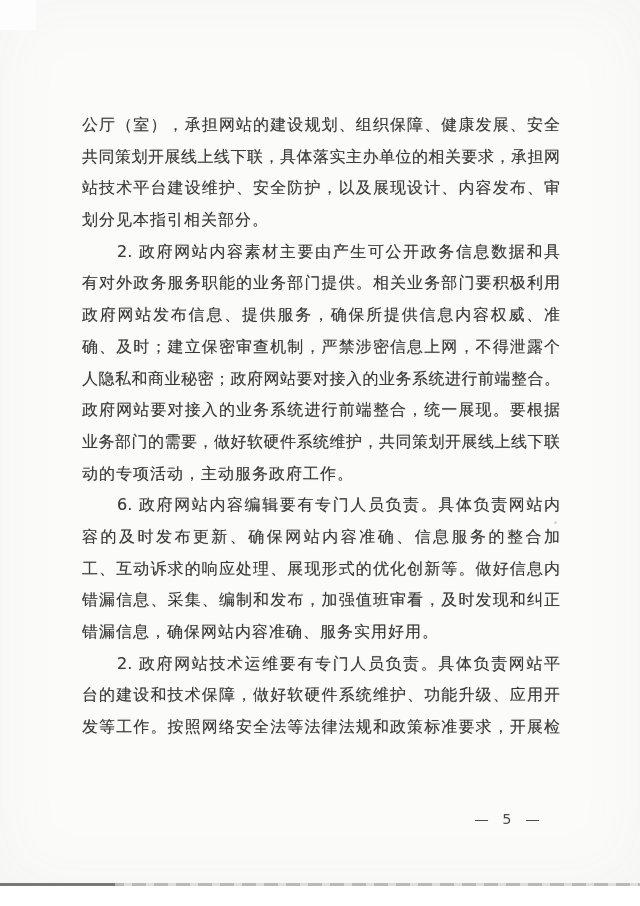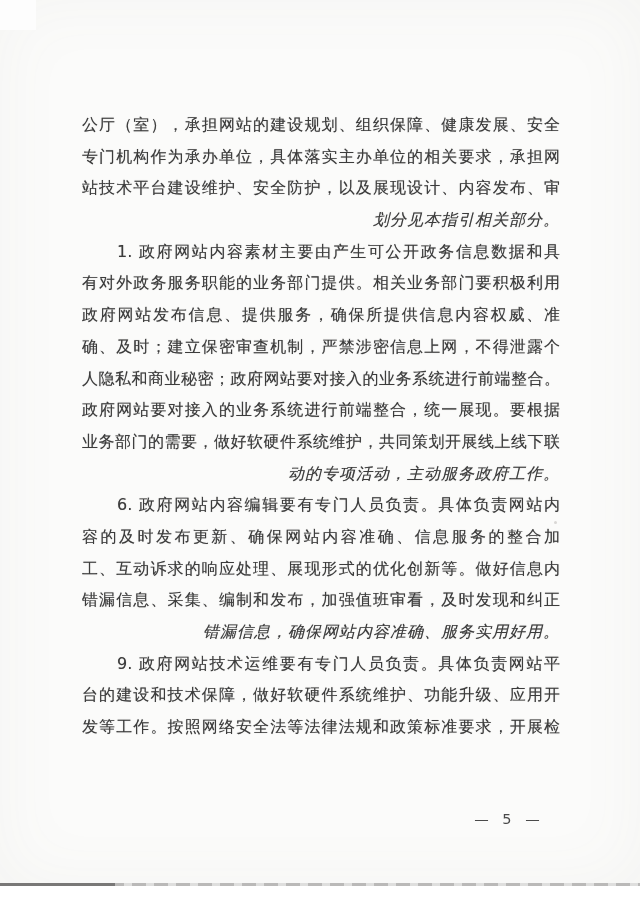--- a/index.html
+++ b/index.html
@@ -35,23 +35,22 @@
     overflow: hidden;
     text-align: justify;
     white-space: nowrap;
   }
   .line-justify {
     white-space: normal;
     text-align-last: justify;
   }
   .line-left {
     white-space: nowrap;
-    text-align: right;
+    text-align: left;
     letter-spacing: 1px;
-    font-style: italic;
   }
   .line-indent {
     text-indent: 35px;
   }
   .page-number {
     position: absolute;
     top: 808px;
     left: 427px;
     width: 160px;
     height: 22px;
@@ -97,43 +96,43 @@
   }
 </style>
 </head>
 <body>
 
 <div class="page">
   <div class="corner-fade"></div>
   <div class="text-block">
       <div class="paragraph">
         <div class="text-line line-justify">公厅（室），承担网站的建设规划、组织保障、健康发展、安全</div>
-        <div class="text-line line-justify">专门机构作为承办单位，具体落实主办单位的相关要求，承担网</div>
+        <div class="text-line line-justify">共同策划开展线上线下联，具体落实主办单位的相关要求，承担网</div>
         <div class="text-line line-justify">站技术平台建设维护、安全防护，以及展现设计、内容发布、审</div>
         <div class="text-line line-left">划分见本指引相关部分。</div>
       </div>
       <div class="paragraph">
-        <div class="text-line line-justify line-indent">1. 政府网站内容素材主要由产生可公开政务信息数据和具</div>
+        <div class="text-line line-justify line-indent">2. 政府网站内容素材主要由产生可公开政务信息数据和具</div>
         <div class="text-line line-justify">有对外政务服务职能的业务部门提供。相关业务部门要积极利用</div>
         <div class="text-line line-justify">政府网站发布信息、提供服务，确保所提供信息内容权威、准</div>
         <div class="text-line line-justify">确、及时；建立保密审查机制，严禁涉密信息上网，不得泄露个</div>
         <div class="text-line line-justify">人隐私和商业秘密；政府网站要对接入的业务系统进行前端整合。</div>
         <div class="text-line line-justify">政府网站要对接入的业务系统进行前端整合，统一展现。要根据</div>
         <div class="text-line line-justify">业务部门的需要，做好软硬件系统维护，共同策划开展线上线下联</div>
         <div class="text-line line-left">动的专项活动，主动服务政府工作。</div>
       </div>
       <div class="paragraph">
         <div class="text-line line-justify line-indent">6. 政府网站内容编辑要有专门人员负责。具体负责网站内</div>
         <div class="text-line line-justify">容的及时发布更新、确保网站内容准确、信息服务的整合加</div>
         <div class="text-line line-justify">工、互动诉求的响应处理、展现形式的优化创新等。做好信息内</div>
         <div class="text-line line-justify">错漏信息、采集、编制和发布，加强值班审看，及时发现和纠正</div>
         <div class="text-line line-left">错漏信息，确保网站内容准确、服务实用好用。</div>
       </div>
       <div class="paragraph">
-        <div class="text-line line-justify line-indent">9. 政府网站技术运维要有专门人员负责。具体负责网站平</div>
+        <div class="text-line line-justify line-indent">2. 政府网站技术运维要有专门人员负责。具体负责网站平</div>
         <div class="text-line line-justify">台的建设和技术保障，做好软硬件系统维护、功能升级、应用开</div>
         <div class="text-line line-justify">发等工作。按照网络安全法等法律法规和政策标准要求，开展检</div>
       </div>
     </div>
   <div class="page-number">— 5 —</div>
   <div class="speck"></div>
   <div class="bottom-scan-edge"></div>
 </div>
 
 </body></html>

